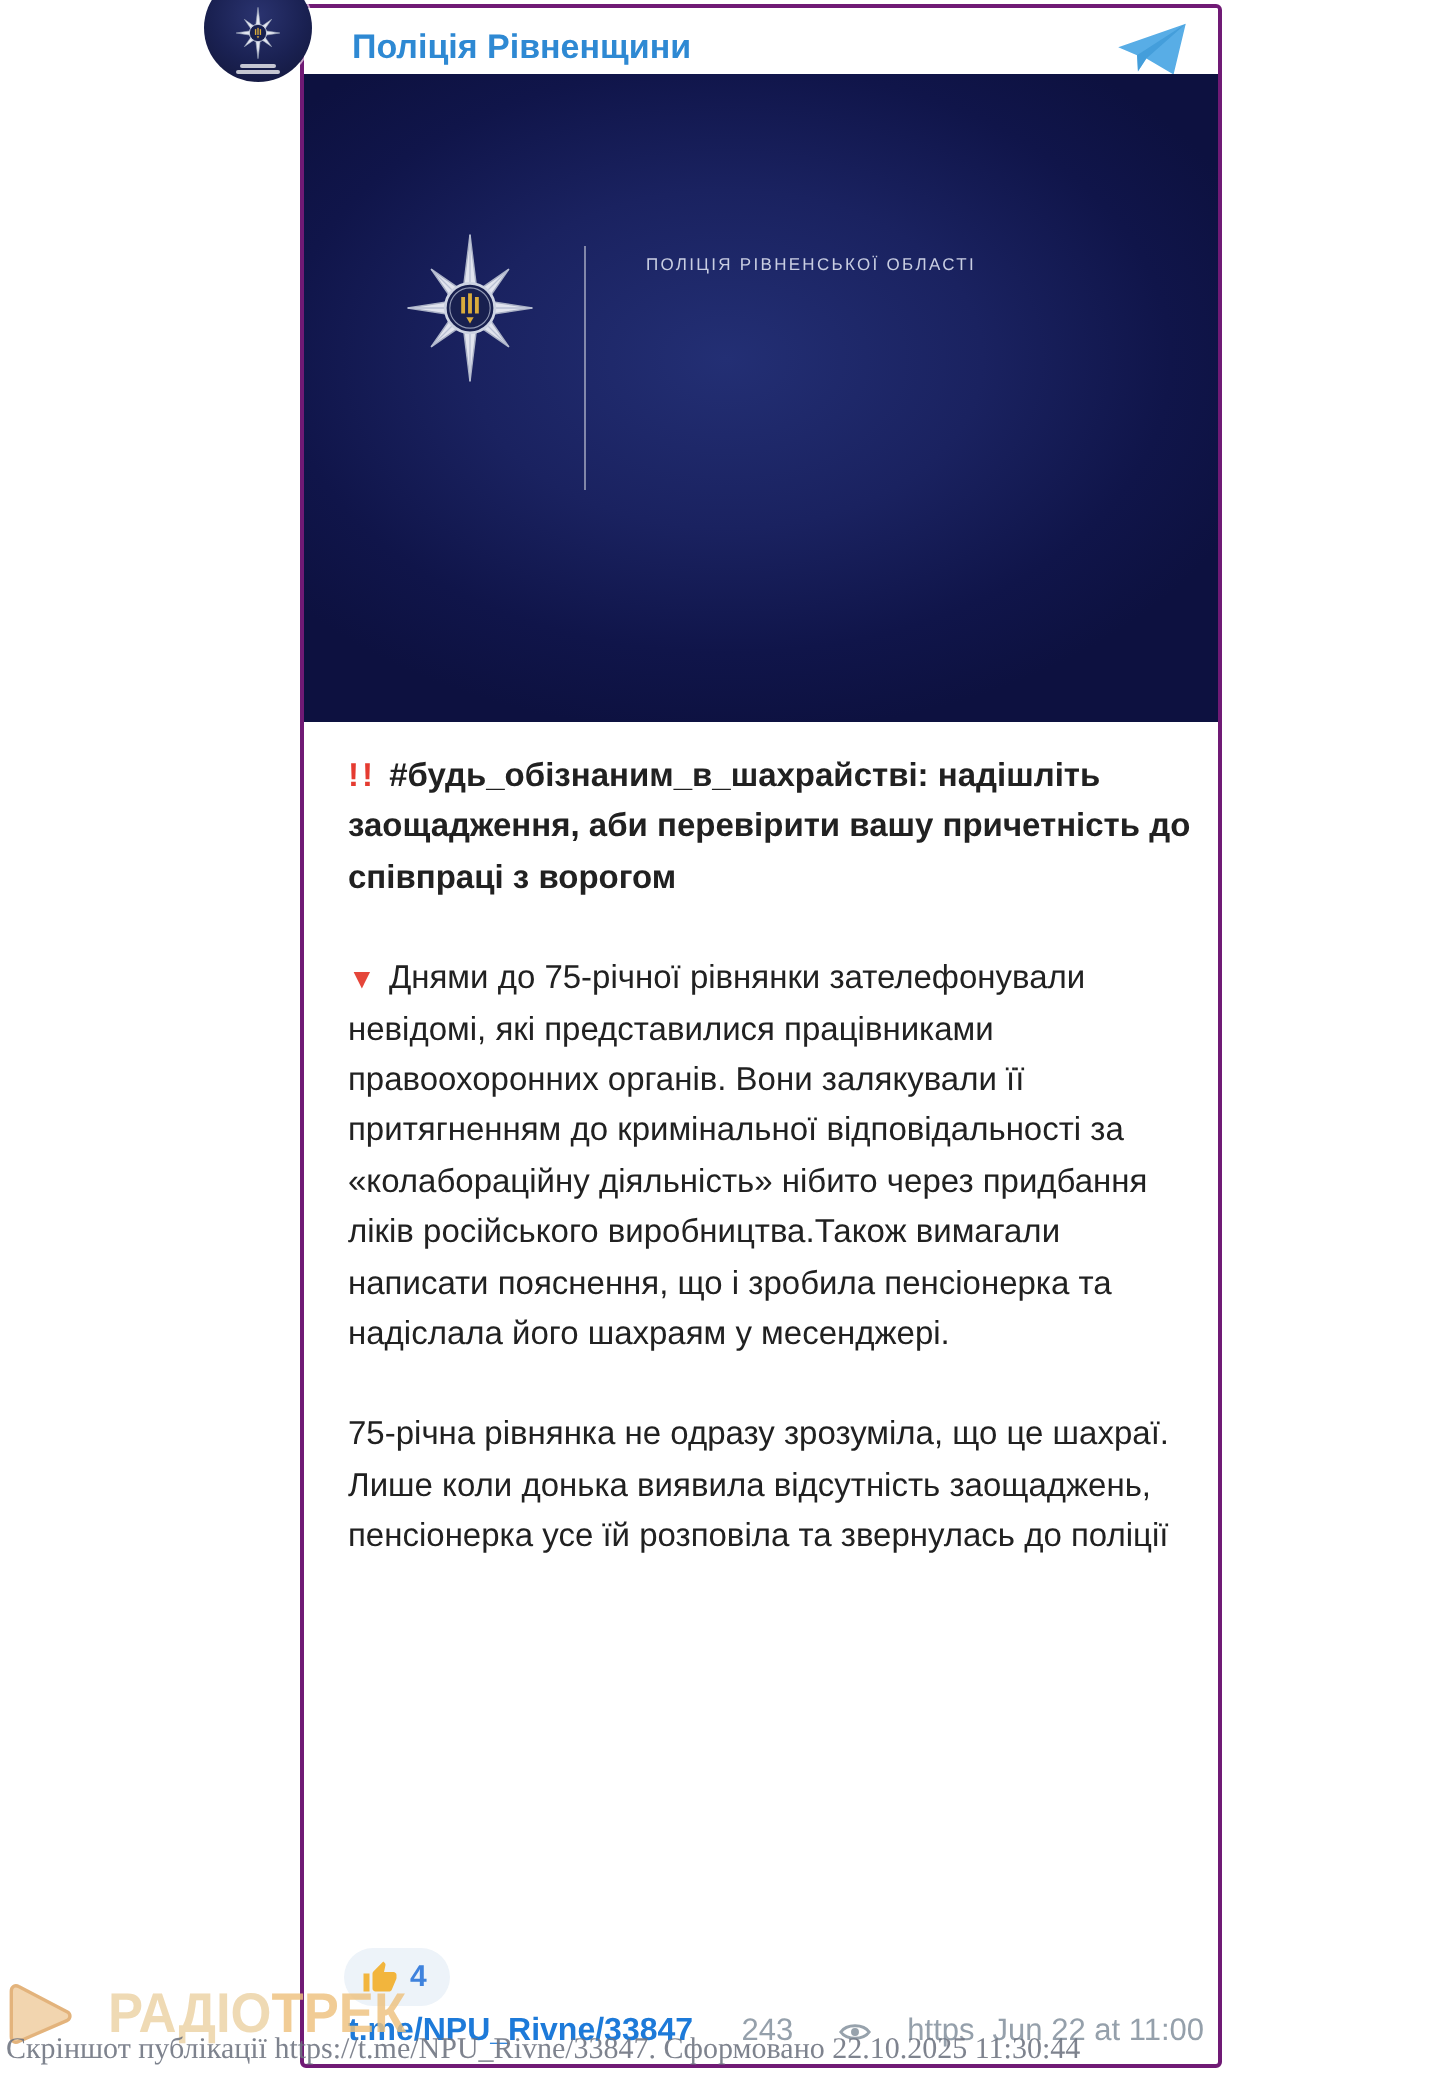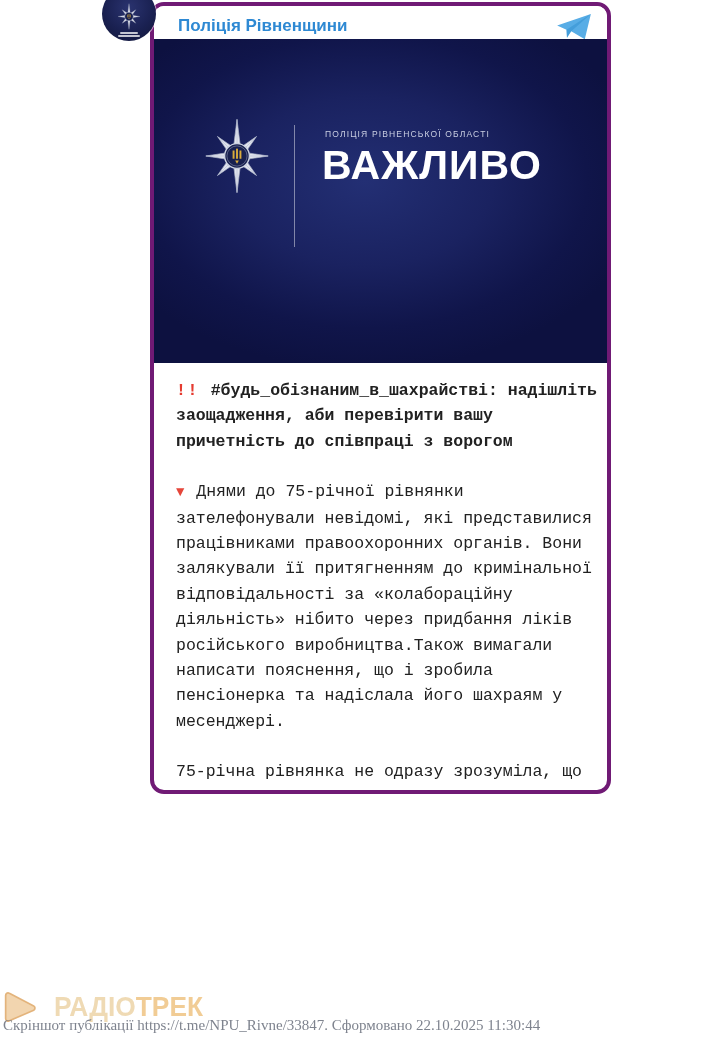--- a/index.html
+++ b/index.html
@@ -4,22 +4,22 @@
 <style>
   html,body{margin:0;padding:0;}
   body{
     width:720px;height:1042px;position:relative;overflow:hidden;
     background:#ffffff;
     font-family:"Liberation Sans","DejaVu Sans",sans-serif;
     -webkit-font-smoothing:antialiased;
   }
   
   .card{
-    position:absolute;left:150px;top:2px;width:461px;height:792px;
-    background:#fff;border:4px solid #701a75;border-radius:14px;
+    position:absolute;left:150px;top:2px;width:461px;height:1032px;
+    background:#fff;border:2px solid #701a75;border-radius:3px;
     box-sizing:border-box;overflow:hidden;
   }
   .card-header{position:absolute;left:0;top:0;width:100%;height:41px;background:#fff;}
   .channel-title{
     position:absolute;left:24px;top:10px;font-size:17px;font-weight:700;
     color:#2e89d3;text-decoration:none;white-space:nowrap;cursor:pointer;
   }
   .plane{position:absolute;right:14px;top:6px;width:38px;height:30px;cursor:pointer;}
   
   .avatar{
@@ -43,21 +43,21 @@
     position:absolute;left:171px;top:90px;font-size:8.5px;letter-spacing:1.15px;
     color:#c9cee2;font-weight:500;white-space:nowrap;
   }
   .banner-title{
     position:absolute;left:168px;top:103px;font-size:41px;font-weight:800;
     color:#ffffff;letter-spacing:1px;white-space:nowrap;
   }
   
   .text-block{
     position:absolute;left:22px;top:372px;width:429px;
-    font-size:16.5px;line-height:25.4px;color:#212121;font-family:Liberation Mono, monospace;
+    font-size:16.5px;line-height:25.4px;color:#212121;
   }
   .text-block p{margin:0 0 25px 0;}
   .p-bold{font-weight:700;}
   .em-excl{color:#e53b30;font-weight:800;letter-spacing:1.5px;margin-right:2px;}
   .em-tri{color:#e5463a;font-size:14px;margin-right:2px;}
   .em-hand{display:inline-block;width:19px;height:19px;vertical-align:-3px;margin-right:2px;}
   
   .reaction{
     position:absolute;left:20px;top:970px;height:29px;padding:0 12px 0 9px;
     background:#edf3f9;border-radius:15px;display:flex;align-items:center;gap:6px;
@@ -133,21 +133,20 @@
       </g>
       <circle cx="36" cy="42" r="13.5" fill="#18204f" stroke="#cdd3e2" stroke-width="1.5"></circle>
       <circle cx="36" cy="42" r="11" fill="none" stroke="#8f97b3" stroke-width=".6"></circle>
       <rect x="31.2" y="36" width="2.1" height="9" fill="#d9ab3c"></rect>
       <rect x="34.95" y="34" width="2.1" height="11" fill="#d9ab3c"></rect>
       <rect x="38.7" y="36" width="2.1" height="9" fill="#d9ab3c"></rect>
       <polygon points="34,47 38,47 36,50.5" fill="#d9ab3c"></polygon>
     </svg>
     <div class="divider"></div>
     <div class="kicker">ПОЛІЦІЯ РІВНЕНСЬКОЇ ОБЛАСТІ</div>
-    <div class="banner-title">ВАЖЛИВО</div>
   </div>
 
   <div class="text-block">
     <p class="p-bold"><span class="em-excl">!!</span> <span>#будь_обізнаним_в_шахрайстві: надішліть заощадження, аби перевірити вашу причетність до співпраці з ворогом</span></p>
 
     <p><span class="em-tri">▼</span> <span>Днями до 75-річної рівнянки зателефонували невідомі, які представилися працівниками правоохоронних органів. Вони залякували її притягненням до кримінальної відповідальності за «колабораційну діяльність» нібито через придбання ліків російського виробництва.Також вимагали написати пояснення, що і зробила пенсіонерка та надіслала його шахраям у месенджері.</span></p>
 
 
 
     <p><span>75-річна рівнянка не одразу зрозуміла, що це шахраї. Лише коли донька виявила відсутність заощаджень, пенсіонерка усе їй розповіла та звернулась до поліції</span></p>

